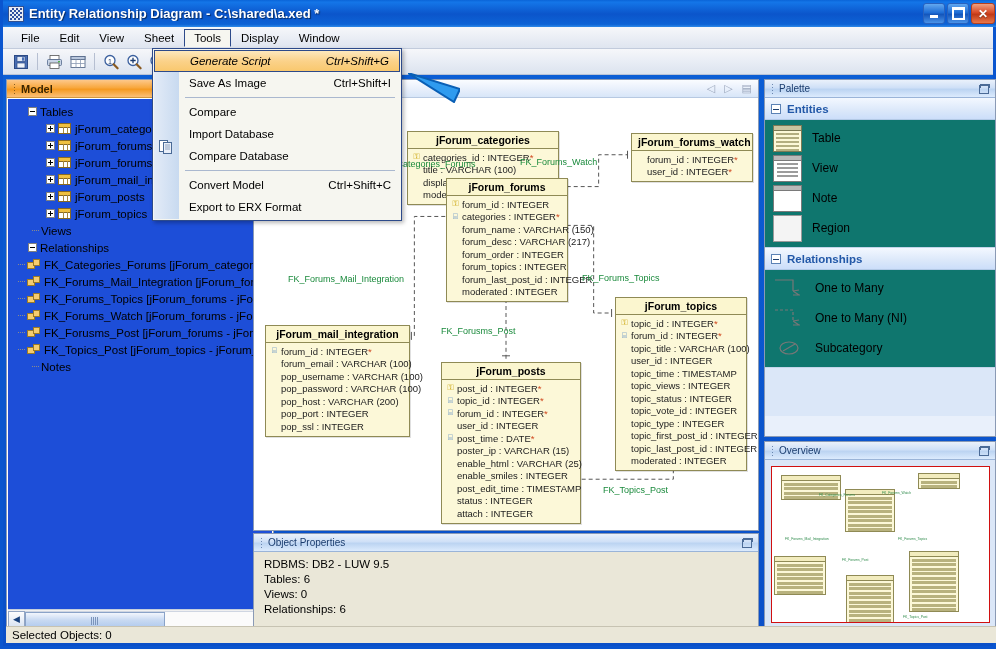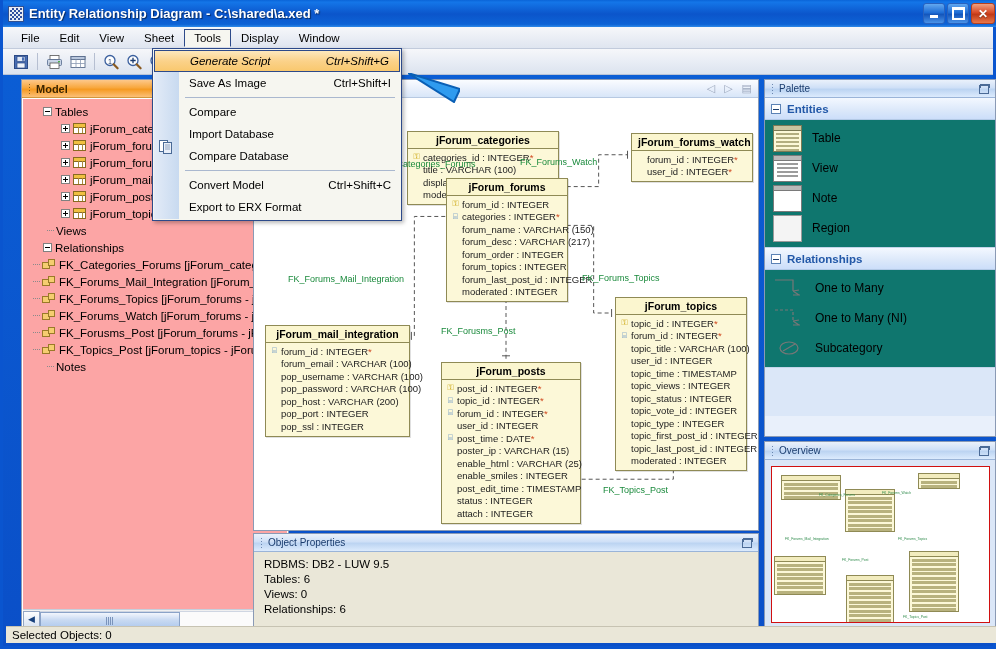--- a/index.html
+++ b/index.html
@@ -76,21 +76,21 @@
     background:linear-gradient(to bottom,#f6f7fa,#e6ebf4 60%,#dce3ef);
     display:flex; align-items:center; padding-left:7px; gap:2px;
     border-bottom:1px solid #b9c3d6;
   }
   .tbtn { width:21px; height:21px; display:flex; align-items:center; justify-content:center;
           cursor:pointer; border:1px solid transparent; border-radius:2px; }
   .tsep { width:1px; height:17px; background:#b6bfd1; margin:0 4px; }
 
   
   #leftpanel {
-    position:absolute; left:18px; top:79px; width:268px; height:550px;
+    position:absolute; left:3px; top:79px; width:268px; height:550px;
     background:#fff; border:1px solid #8a9ab5;
   }
   .panel-cap {
     height:18px; display:flex; align-items:center;
     background:linear-gradient(to bottom,#fdc88a,#f8a83e 45%,#f59a22 55%,#fbc079);
     border-bottom:1px solid #d2973c;
     font-size:11px; font-weight:bold; color:#3b2500;
     padding-left:4px;
   }
   .panel-cap.blue {
@@ -102,21 +102,21 @@
           background-size:3px 3px; opacity:.8; }
   .panel-cap.blue .grip { background-image:radial-gradient(circle,#4a6severe 1px,transparent 1px);
           background-image:radial-gradient(circle,#52719e 1px,transparent 1px); }
   .cap-restore {
     margin-left:auto; margin-right:5px; width:11px; height:10px; position:relative; cursor:pointer;
   }
   .cap-restore:before{content:"";position:absolute;right:0;top:0;width:8px;height:3px;border:1px solid #4a6a96;border-bottom:none;}
   .cap-restore:after{content:"";position:absolute;left:0;bottom:0;width:8px;height:7px;border:1px solid #4a6a96;background:transparent;}
 
   #tree { position:absolute; left:1px; top:19px; right:1px; bottom:19px; overflow:hidden;
-          background:#fca5a5; padding:4px 0 0 6px; }
+          background:#1d4ed8; padding:4px 0 0 6px; }
   .tnode { display:flex; align-items:center; height:17px; white-space:nowrap; font-size:11.5px; }
   .tindent { display:inline-block; }
   .tbox { width:9px; height:9px; border:1px solid #808080; background:#fff; position:relative;
           margin-right:3px; flex:none; cursor:pointer; }
   .tbox:before { content:""; position:absolute; left:1px; top:3px; width:5px; height:1px; background:#000; }
   .tbox.plus:after { content:""; position:absolute; left:3px; top:1px; width:1px; height:5px; background:#000; }
   .tdots { width:13px; height:17px; flex:none; position:relative; }
   .tdots:before { content:""; position:absolute; left:4px; top:8px; width:8px; height:1px;
     background-image:linear-gradient(to right,#8a8a8a 50%,transparent 50%); background-size:2px 1px; }
   .ico-table { width:13px; height:11px; flex:none; margin-right:4px; border:1px solid #8a6a20; background:#fff; position:relative; }

